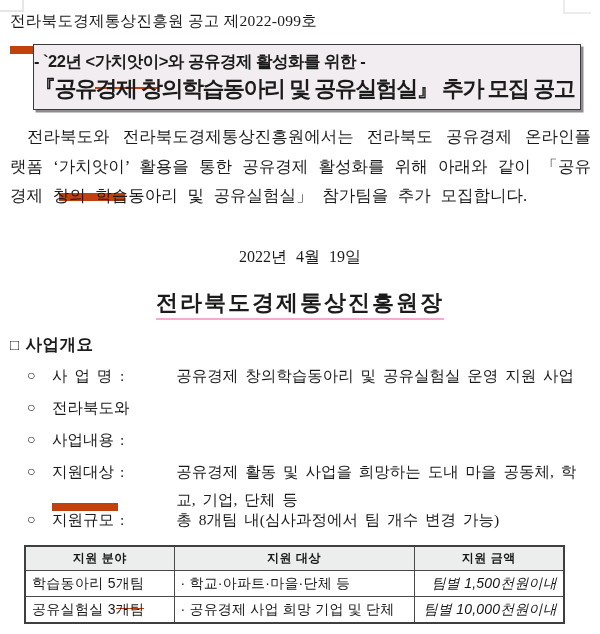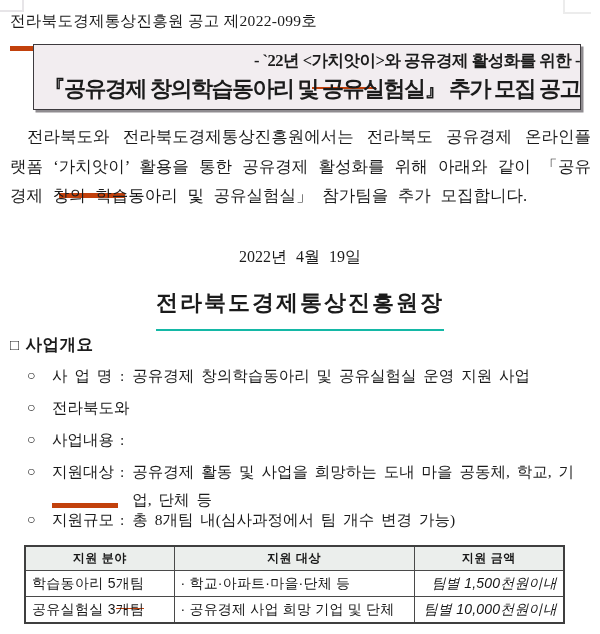--- a/index.html
+++ b/index.html
@@ -5,49 +5,49 @@
   html,body{margin:0;padding:0;background:#fff;}
   .page{position:relative;width:600px;height:634px;background:#ffffff;overflow:hidden;
         font-family:"Liberation Serif","DejaVu Serif",serif;color:#1b1b1b;}
 
   
   .corner{position:absolute;}
   .corner-tl{left:0;top:0;width:22px;height:10px;border-right:2px solid #e7e5e8;border-bottom:2px solid #e7e5e8;}
   .corner-tr{left:563px;top:0;width:26px;height:12px;border-left:2px solid #ececec;border-bottom:2px solid #ececec;}
 
   
-  .u{border-bottom:5px solid #c2410c;padding-bottom:17px;}
+  .u{border-bottom:8px solid #c2410c;padding-bottom:17px;}
 
   .header-line{position:absolute;left:10px;top:11px;font-size:15.5px;letter-spacing:.3px;}
 
   .title-box{position:absolute;left:33px;top:44px;width:546px;height:60px;
              background:#f2edf0;border:1.5px solid #3d3a3e;box-shadow:2.5px 2.5px 0 #8f8c90;
-             text-align:right;padding-top:4px;
-             font-family:Liberation Serif, serif;}
+             text-align:left;padding-top:4px;
+             font-family:Liberation Sans, sans-serif;}
   .title-sub{font-size:16.5px;font-weight:bold;letter-spacing:-.5px;line-height:24px;}
   .title-sub .u{border-bottom-width:2px;}
   .title-main{font-size:22px;font-weight:bold;letter-spacing:-1.5px;line-height:32px;white-space:nowrap;}
 
   .intro{position:absolute;left:10px;top:122px;width:581px;margin:0;
          font-size:16.5px;line-height:29.5px;text-align:justify;text-indent:17px;word-spacing:5.5px;}
 
   .date{position:absolute;left:0;top:247px;width:100%;text-align:center;font-size:16px;word-spacing:5px;}
 
   .signer-wrap{position:absolute;left:0;top:288px;width:100%;text-align:center;}
-  .signer{font-size:22px;font-weight:600;letter-spacing:2px;border-bottom:2px solid #14b8a6;padding-bottom:14px;}
+  .signer{font-size:22px;font-weight:600;letter-spacing:2px;border-bottom:2px solid #f9a8d4;padding-bottom:3px;}
 
   .section-heading{position:absolute;left:10px;top:334px;font-size:16.5px;font-weight:bold;letter-spacing:.5px;}
   .section-heading .sq{font-size:15px;margin-right:6px;}
 
   .bullet{position:absolute;left:27px;width:566px;display:flex;align-items:flex-start;
           font-size:15.5px;line-height:28px;word-spacing:3px;}
   .bullet .marker{width:16px;flex:0 0 auto;font-size:14px;margin-right:9px;}
   .bullet .label{flex:0 0 auto;width:66px;white-space:pre;}
   .bullet .colon{flex:0 0 auto;margin:0 8px 0 2px;}
-  .bullet .value{flex:1 1 auto;}
+  .bullet .value{flex:1 1 auto;margin-left:44px;}
   .b0{top:362px;} .b1{top:394px;} .b2{top:426px;} .b3{top:458px;} .b4{top:506px;}
 
   table.grid{position:absolute;left:24px;top:545px;width:539px;border-collapse:collapse;table-layout:fixed;
              font-family:"Liberation Sans","DejaVu Sans",sans-serif;font-size:14px;color:#161616;}
   table.grid col.c1{width:149px;} table.grid col.c2{width:240px;} table.grid col.c3{width:150px;}
   table.grid th,table.grid td{border:1px solid #4a4a4a;padding:0 6px;}
   table.grid{border:2px solid #3f3f3f;}
   table.grid th{height:23px;background:#ebeeec;font-size:12px;font-weight:bold;letter-spacing:.5px;text-align:center;}
   table.grid td{height:25px;}
   td.td1{padding-left:11px;letter-spacing:.3px;}

